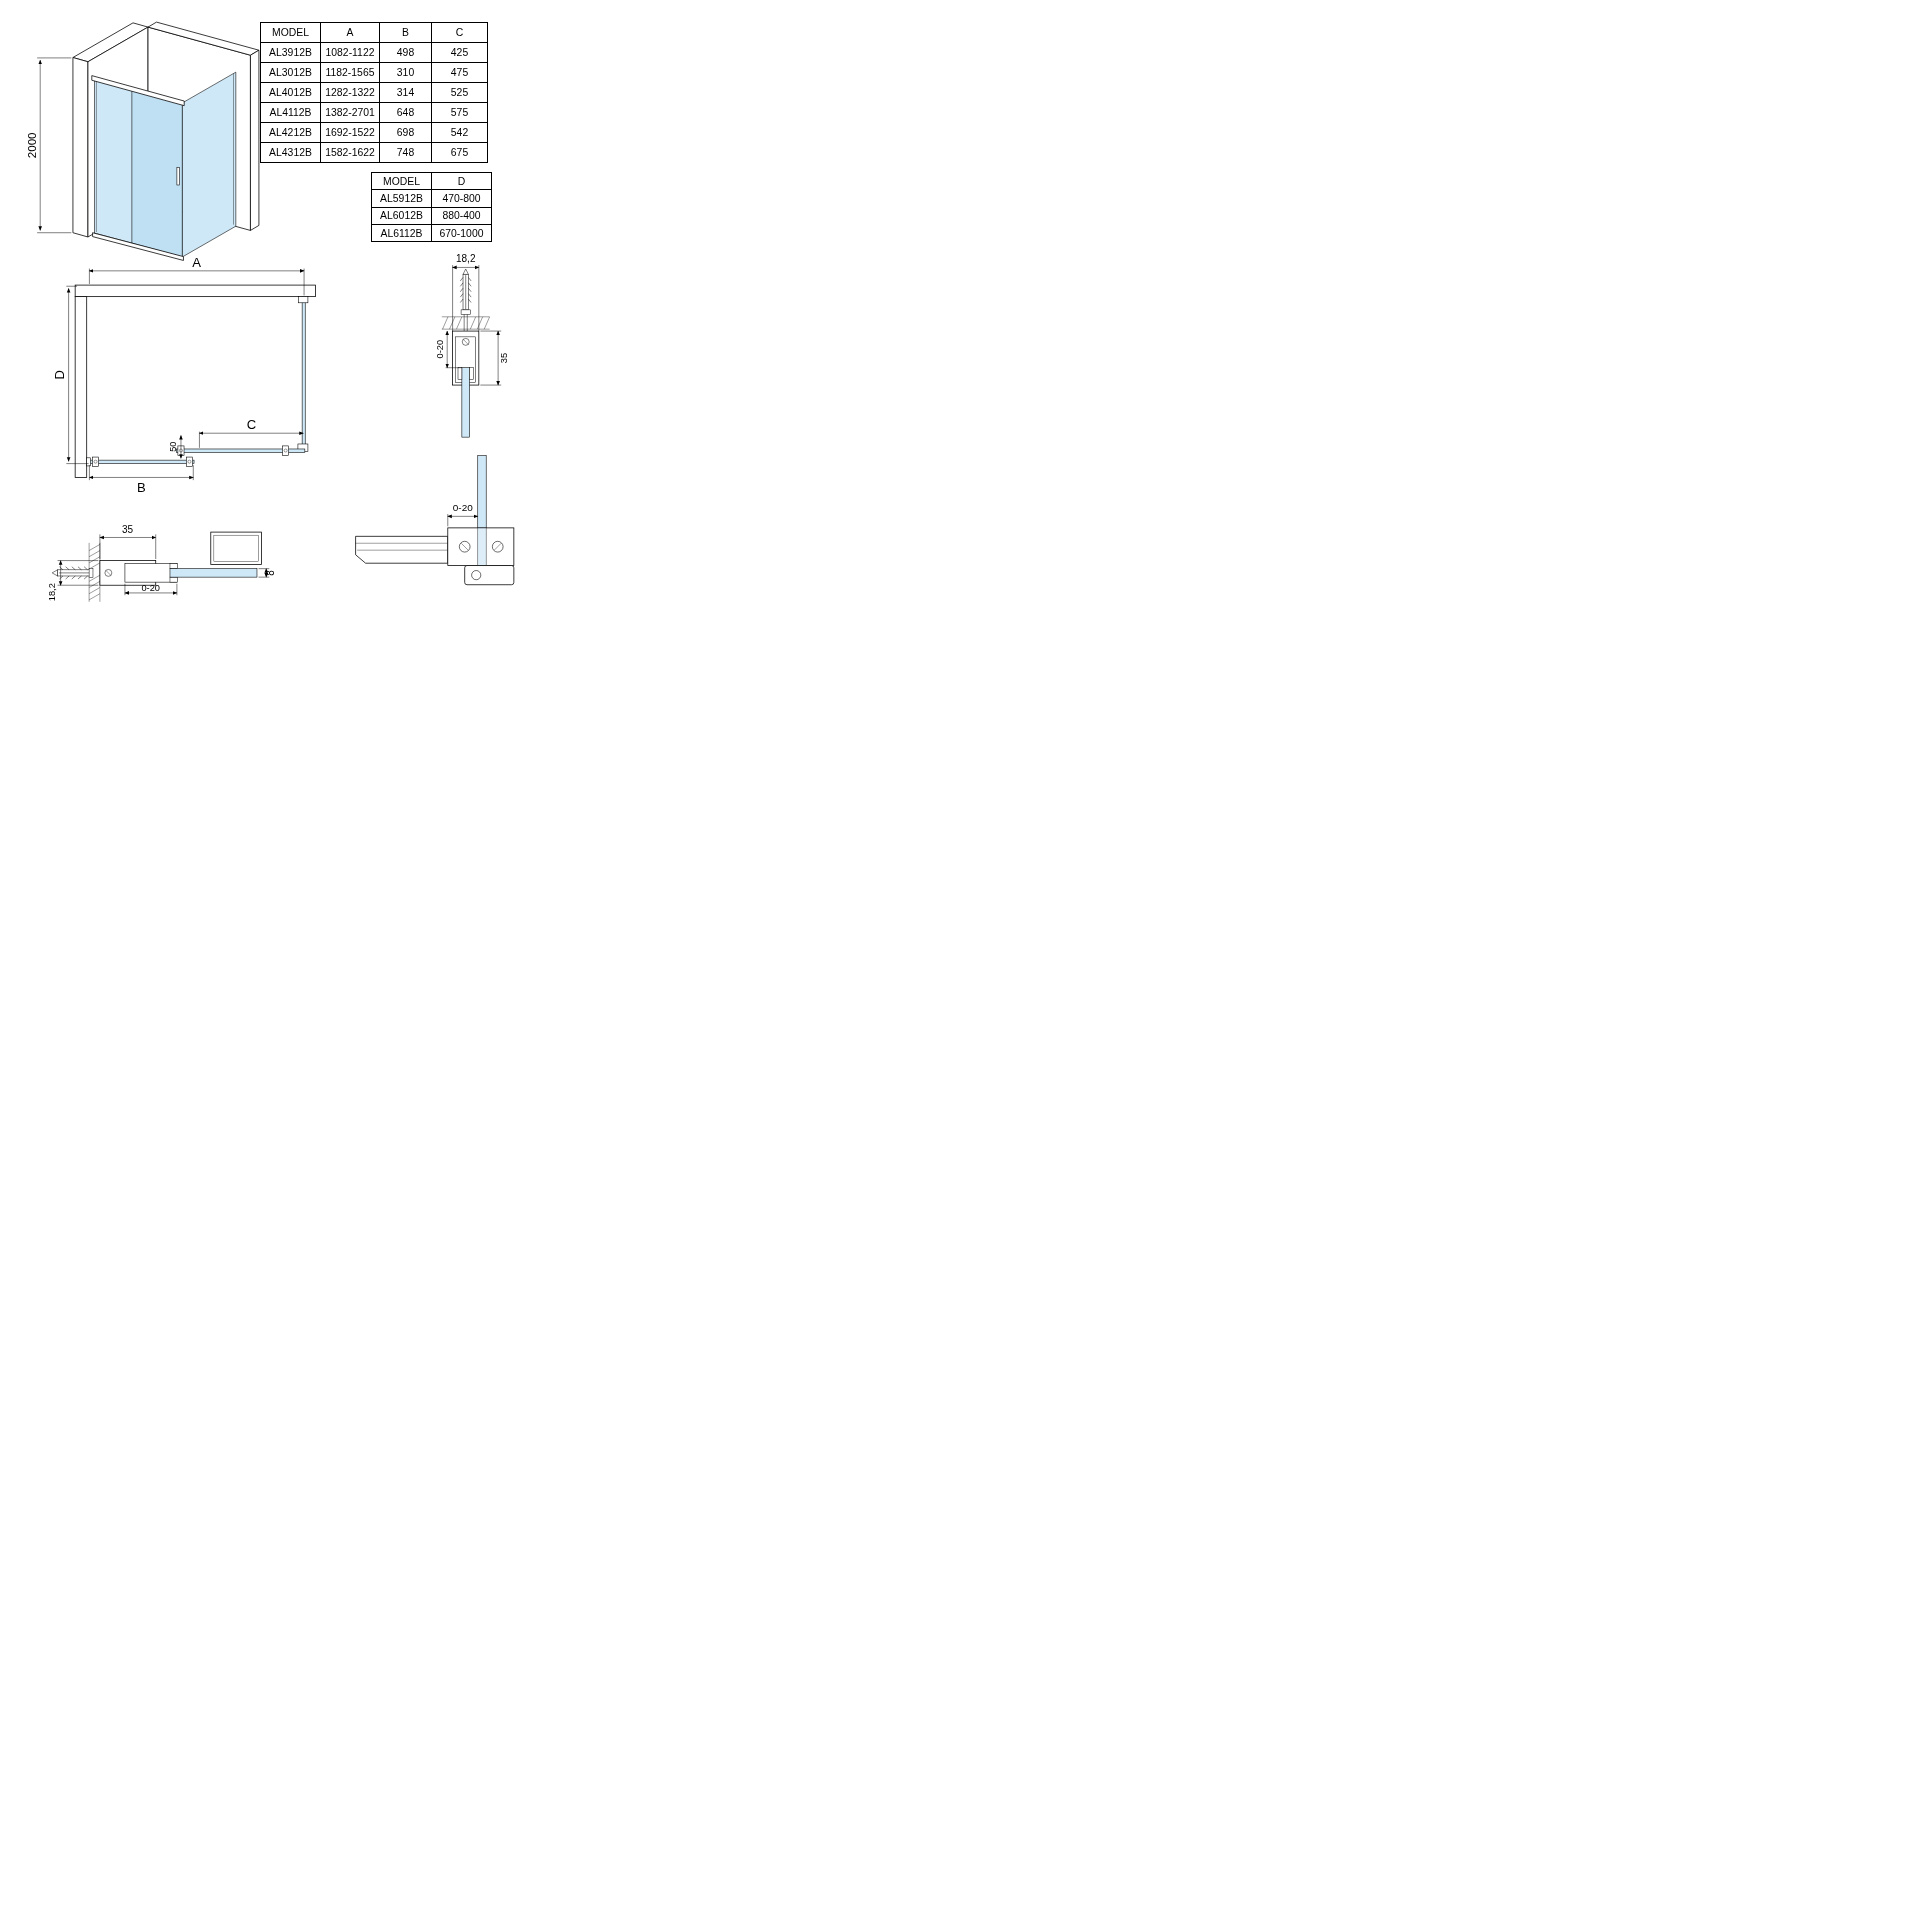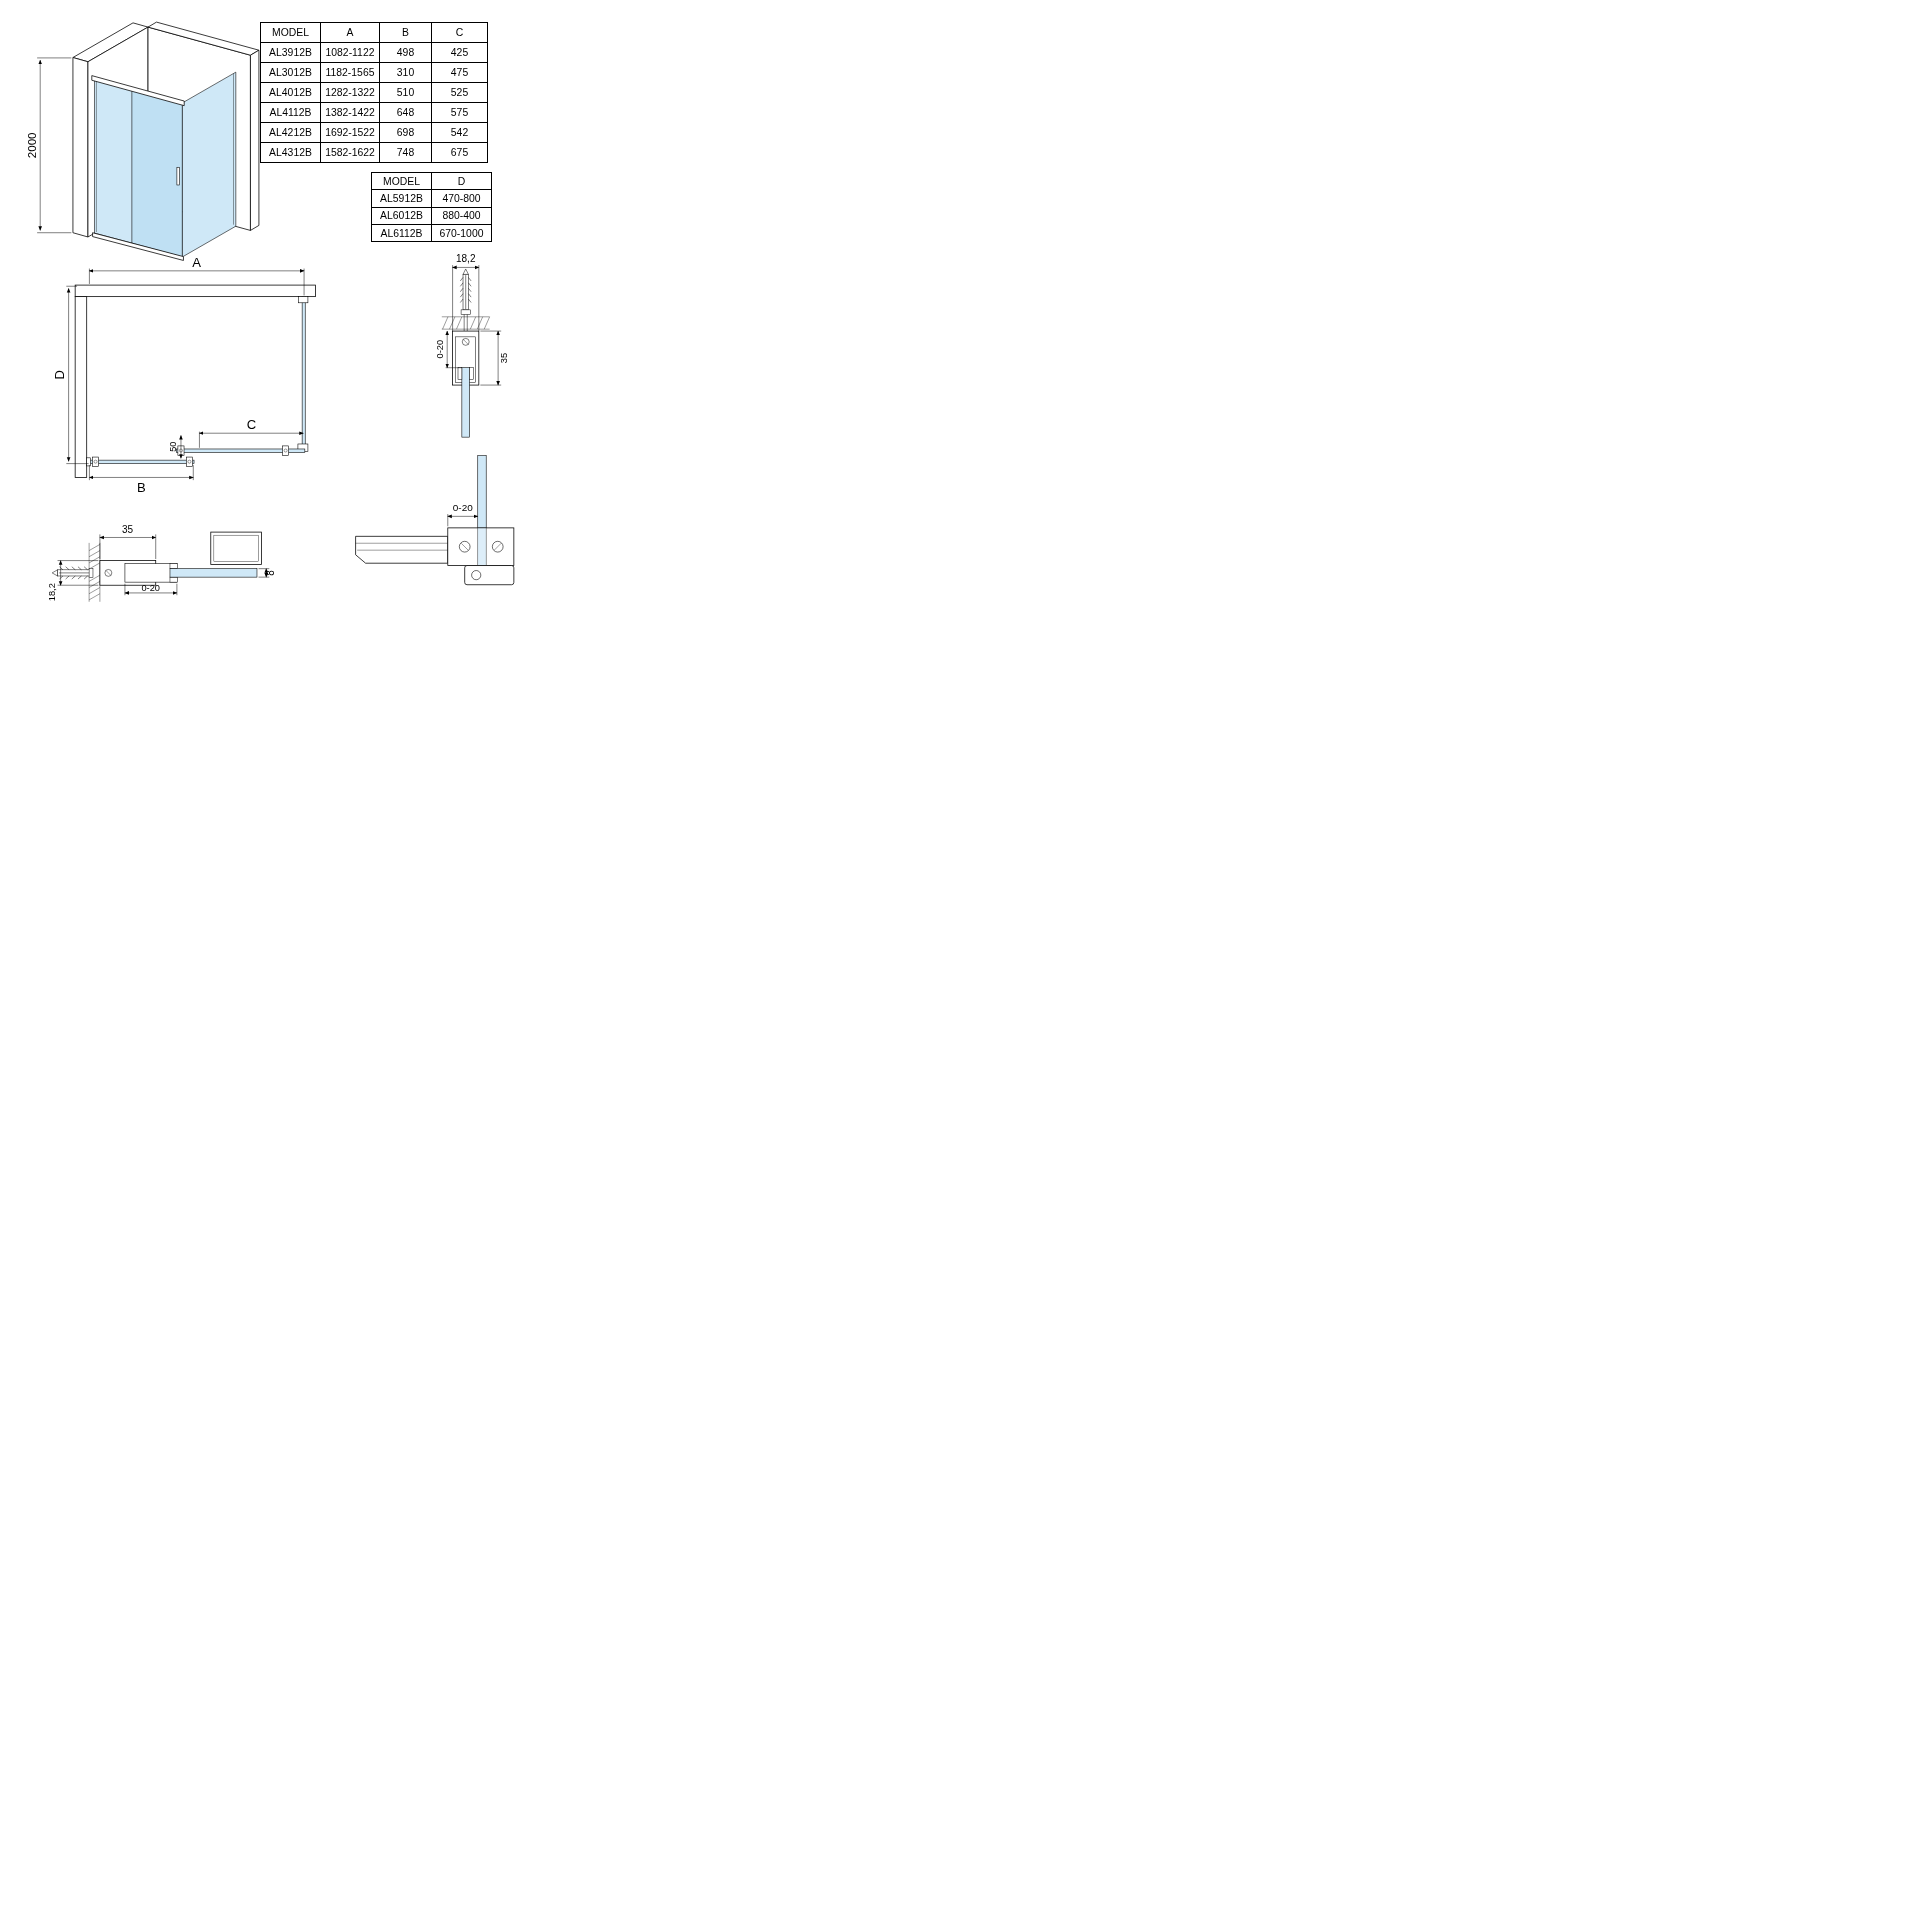--- a/index.html
+++ b/index.html
@@ -88,26 +88,26 @@
       </tr>
       <tr>
         <td>AL3012B</td>
         <td>1182-1565</td>
         <td>310</td>
         <td>475</td>
       </tr>
       <tr>
         <td>AL4012B</td>
         <td>1282-1322</td>
-        <td>510</td>
+        <td>314</td>
         <td>525</td>
       </tr>
       <tr>
         <td>AL4112B</td>
-        <td>1382-1422</td>
+        <td>1382-2701</td>
         <td>648</td>
         <td>575</td>
       </tr>
       <tr>
         <td>AL4212B</td>
         <td>1692-1522</td>
         <td>698</td>
         <td>542</td>
       </tr>
       <tr>

